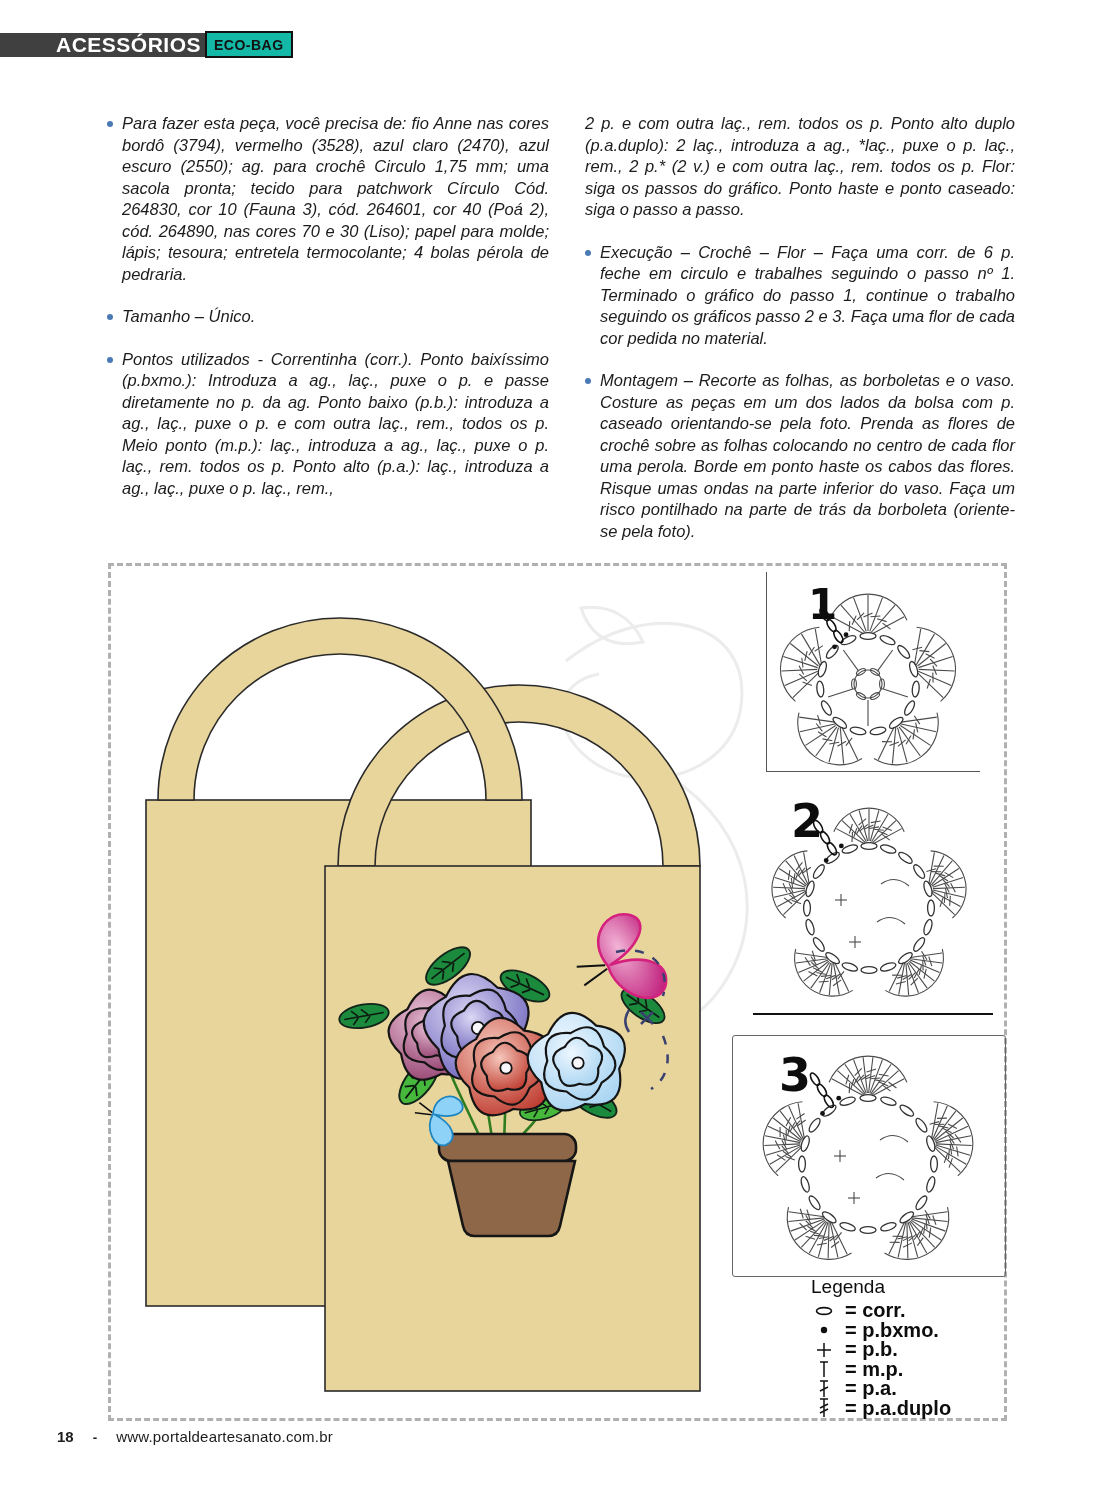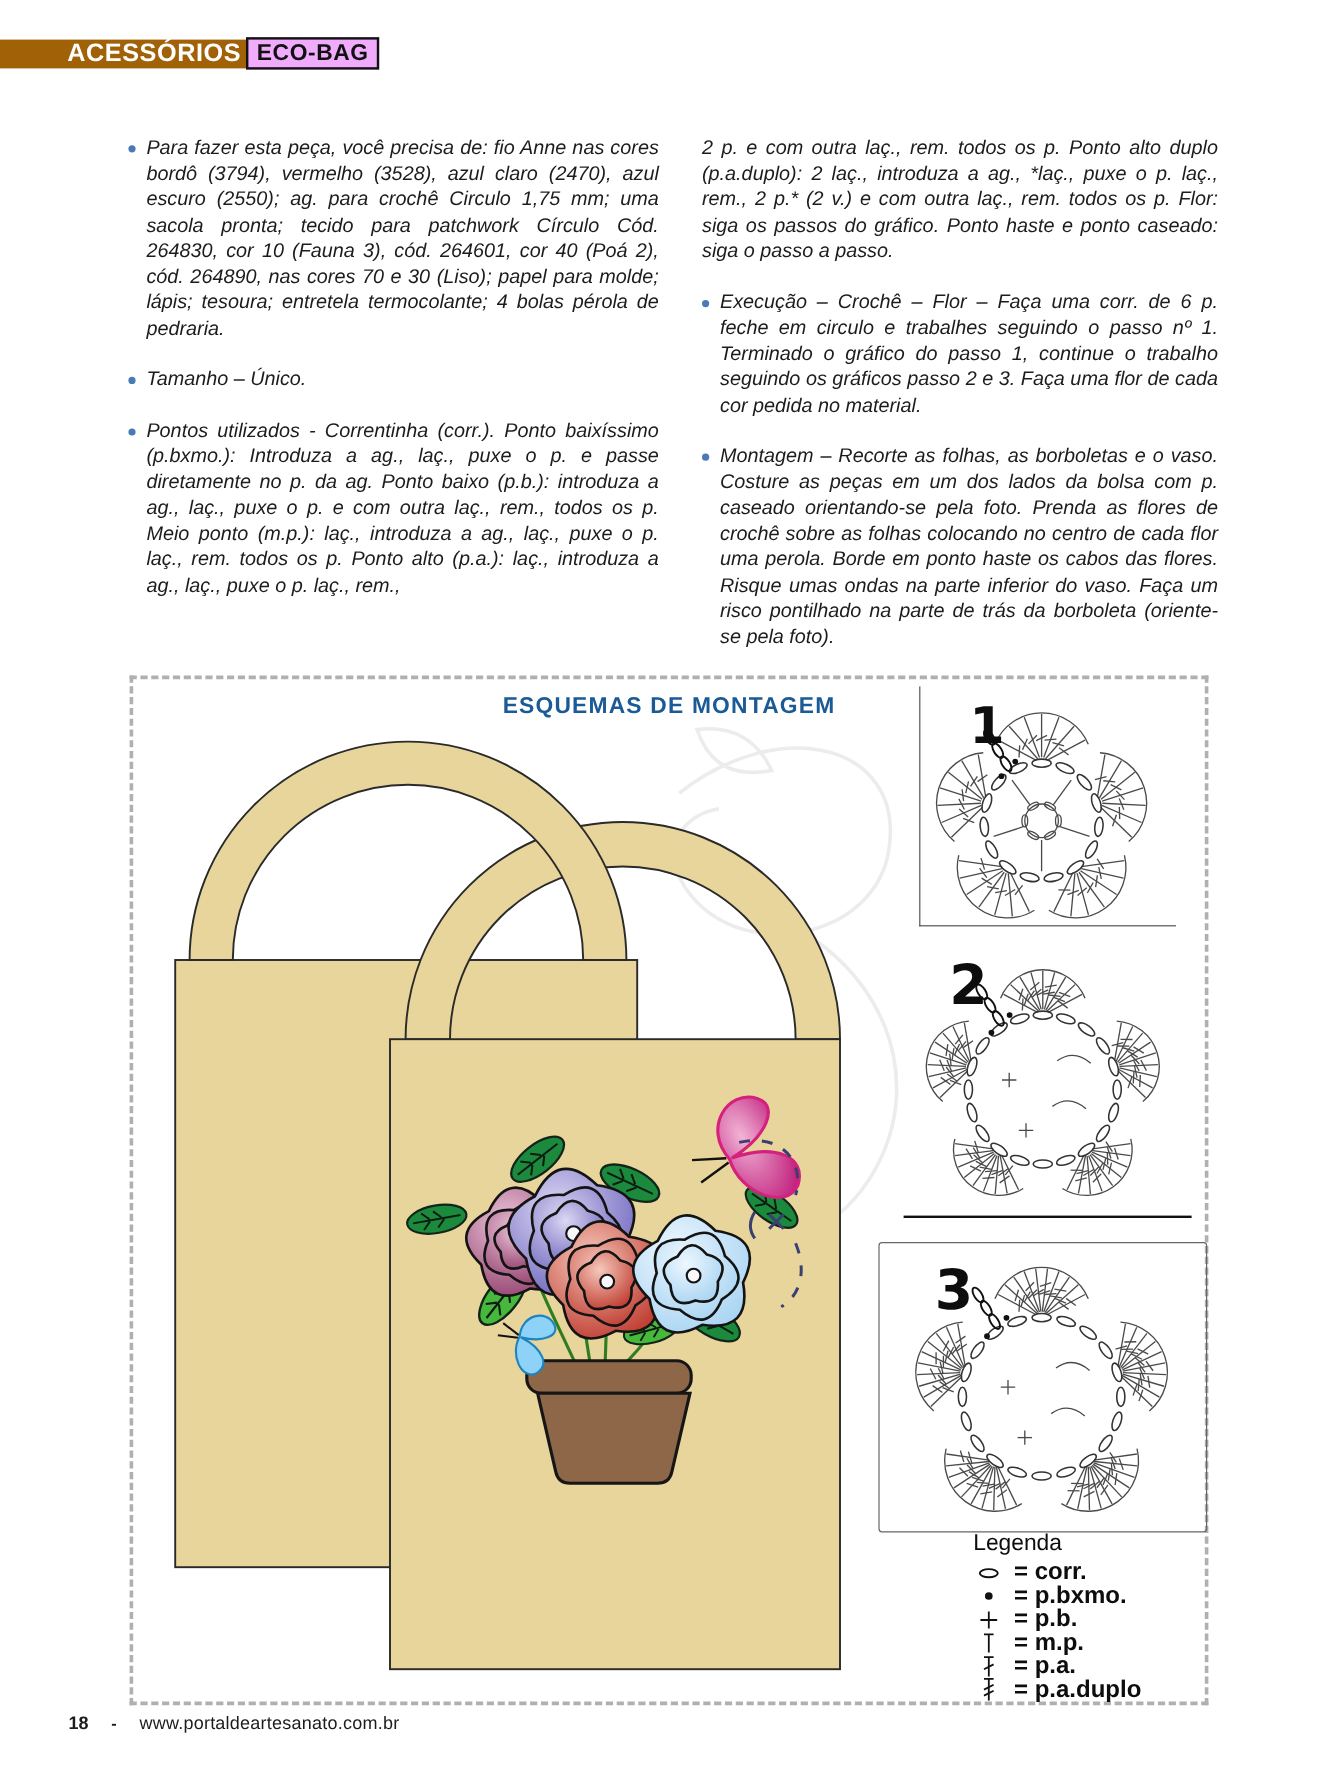--- a/index.html
+++ b/index.html
@@ -2,24 +2,24 @@
 <html><head>
 <meta charset="utf-8">
 <style>
   * { margin:0; padding:0; box-sizing:border-box; }
   html,body { background:#ffffff; }
   body { width:1107px; height:1485px; position:relative; overflow:hidden;
          font-family:"Liberation Sans","DejaVu Sans",sans-serif; color:#1c1c1c; }
 
   
   .hdr-bar { position:absolute; left:0; top:33px; width:205px; height:24px;
-             background:#a16207; display:flex; align-items:center; justify-content:flex-end; }
+             background:#404040; display:flex; align-items:center; justify-content:flex-end; }
   .hdr-bar span { color:#fff; font-weight:bold; font-size:21px; letter-spacing:.5px; padding-right:4px; }
   .hdr-tag { position:absolute; left:205px; top:31px; height:27px; border:2px solid #111;
-             background:#f0abfc; color:#111; font-weight:bold; font-size:19px; letter-spacing:.5px;
+             background:#14b8a6; color:#111; font-weight:bold; font-size:14px; letter-spacing:.5px;
              display:flex; align-items:center; padding:0 7px; }
 
   
   .col { position:absolute; top:113px; font-size:16.5px; line-height:21.5px; }
   .col-left  { left:107px; width:442px; }
   .col-right { left:585px; width:430px; }
   .col h1 { color:#1a5a96; font-size:19px; line-height:22px; font-weight:bold; letter-spacing:.2px; }
   .col h2 { color:#111; font-size:17px; line-height:21px; font-weight:bold; margin-bottom:4px; }
   .li { display:flex; gap:9px; margin-bottom:21px; }
   .li .dot { flex:0 0 auto; width:6px; height:6px; border-radius:50%; background:#4a7ab5; margin-top:8px; }
@@ -90,21 +90,20 @@
       <span class="dot"></span>
       <p>Execução – Crochê – Flor – Faça uma corr. de 6 p. feche em circulo e trabalhes seguindo o passo nº 1. Terminado o gráfico do passo 1, continue o trabalho seguindo os gráficos passo 2 e 3. Faça uma flor de cada cor pedida no material.</p>
     </div>
     <div class="li">
       <span class="dot"></span>
       <p>Montagem – Recorte as folhas, as borboletas e o vaso. Costure as peças em um dos lados da bolsa com p. caseado orientando-se pela foto. Prenda as flores de crochê sobre as folhas colocando no centro de cada flor uma perola. Borde em ponto haste os cabos das flores. Risque umas ondas na parte inferior do vaso. Faça um risco pontilhado na parte de trás da borboleta (oriente-se pela foto).</p>
     </div>
   </section>
 
   <section class="schema">
-    <div class="schema-title">ESQUEMAS DE MONTAGEM</div>
 
     <svg id="bagArt" class="bag-art" width="660" height="852" viewBox="0 0 660 852">
         <defs>
           <radialGradient id="gPur" cx="38%" cy="32%" r="75%">
             <stop offset="0%" stop-color="#dcd8f4"></stop>
             <stop offset="100%" stop-color="#6f66bd"></stop>
           </radialGradient>
           <radialGradient id="gMau" cx="38%" cy="32%" r="75%">
             <stop offset="0%" stop-color="#ecc6da"></stop>
             <stop offset="100%" stop-color="#93406e"></stop>

